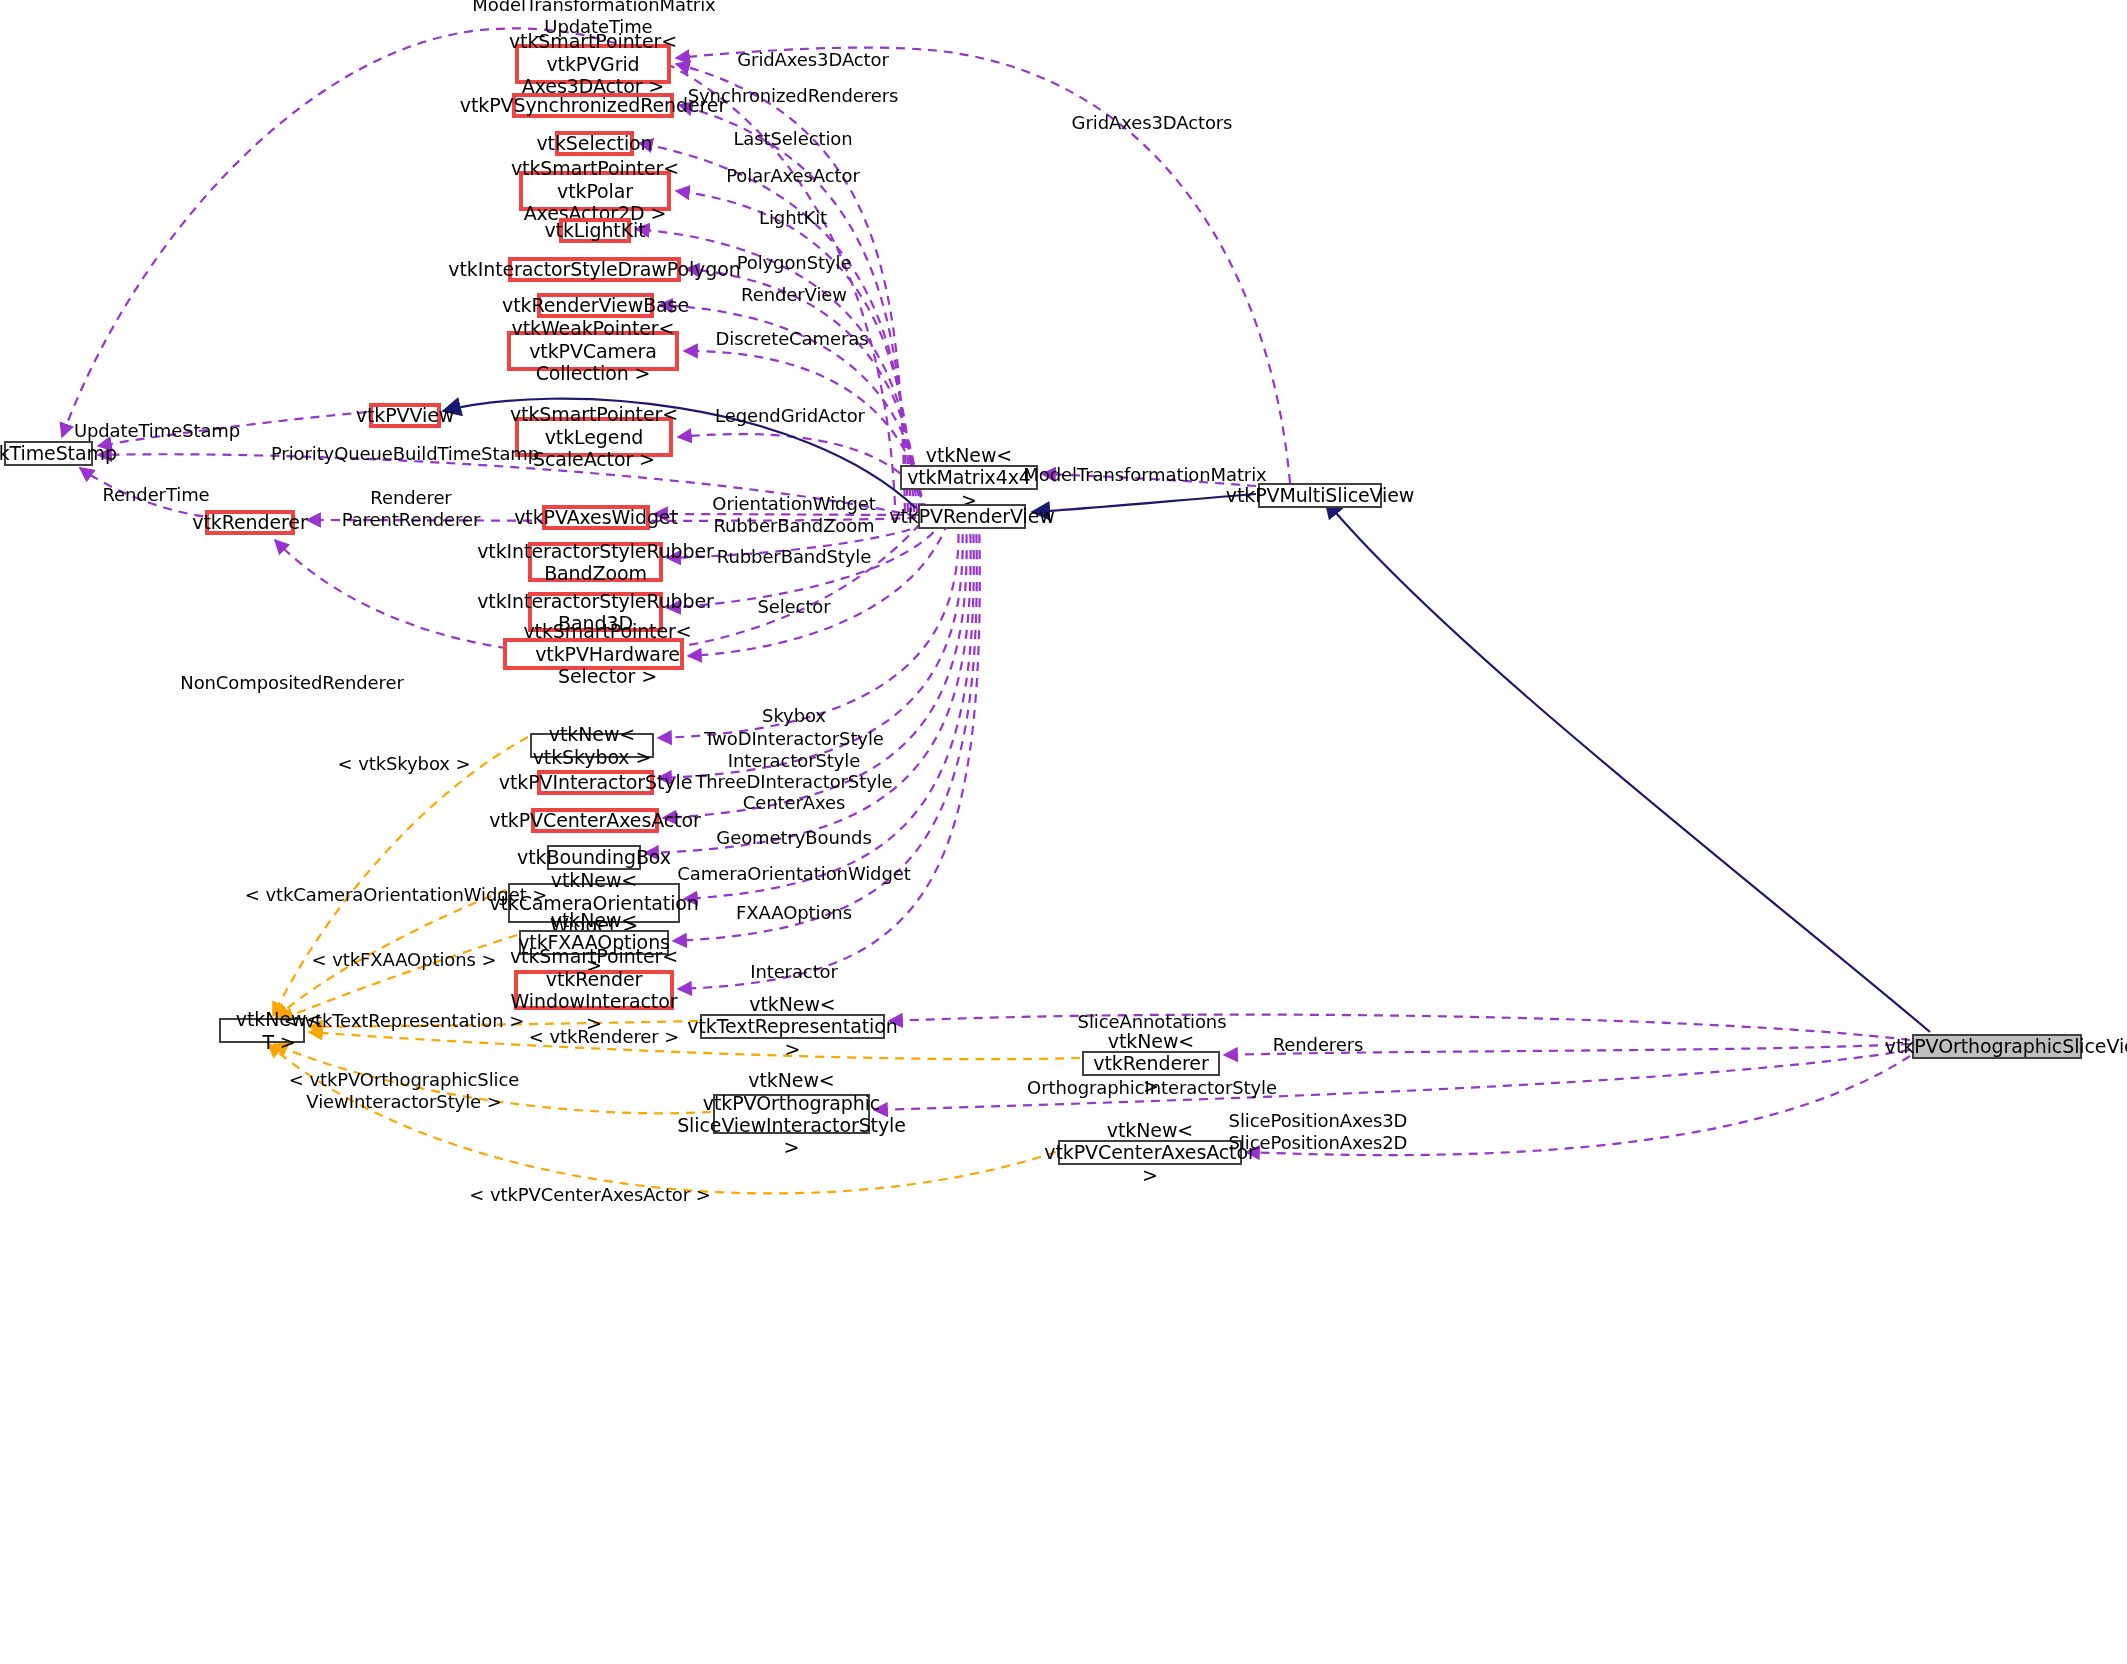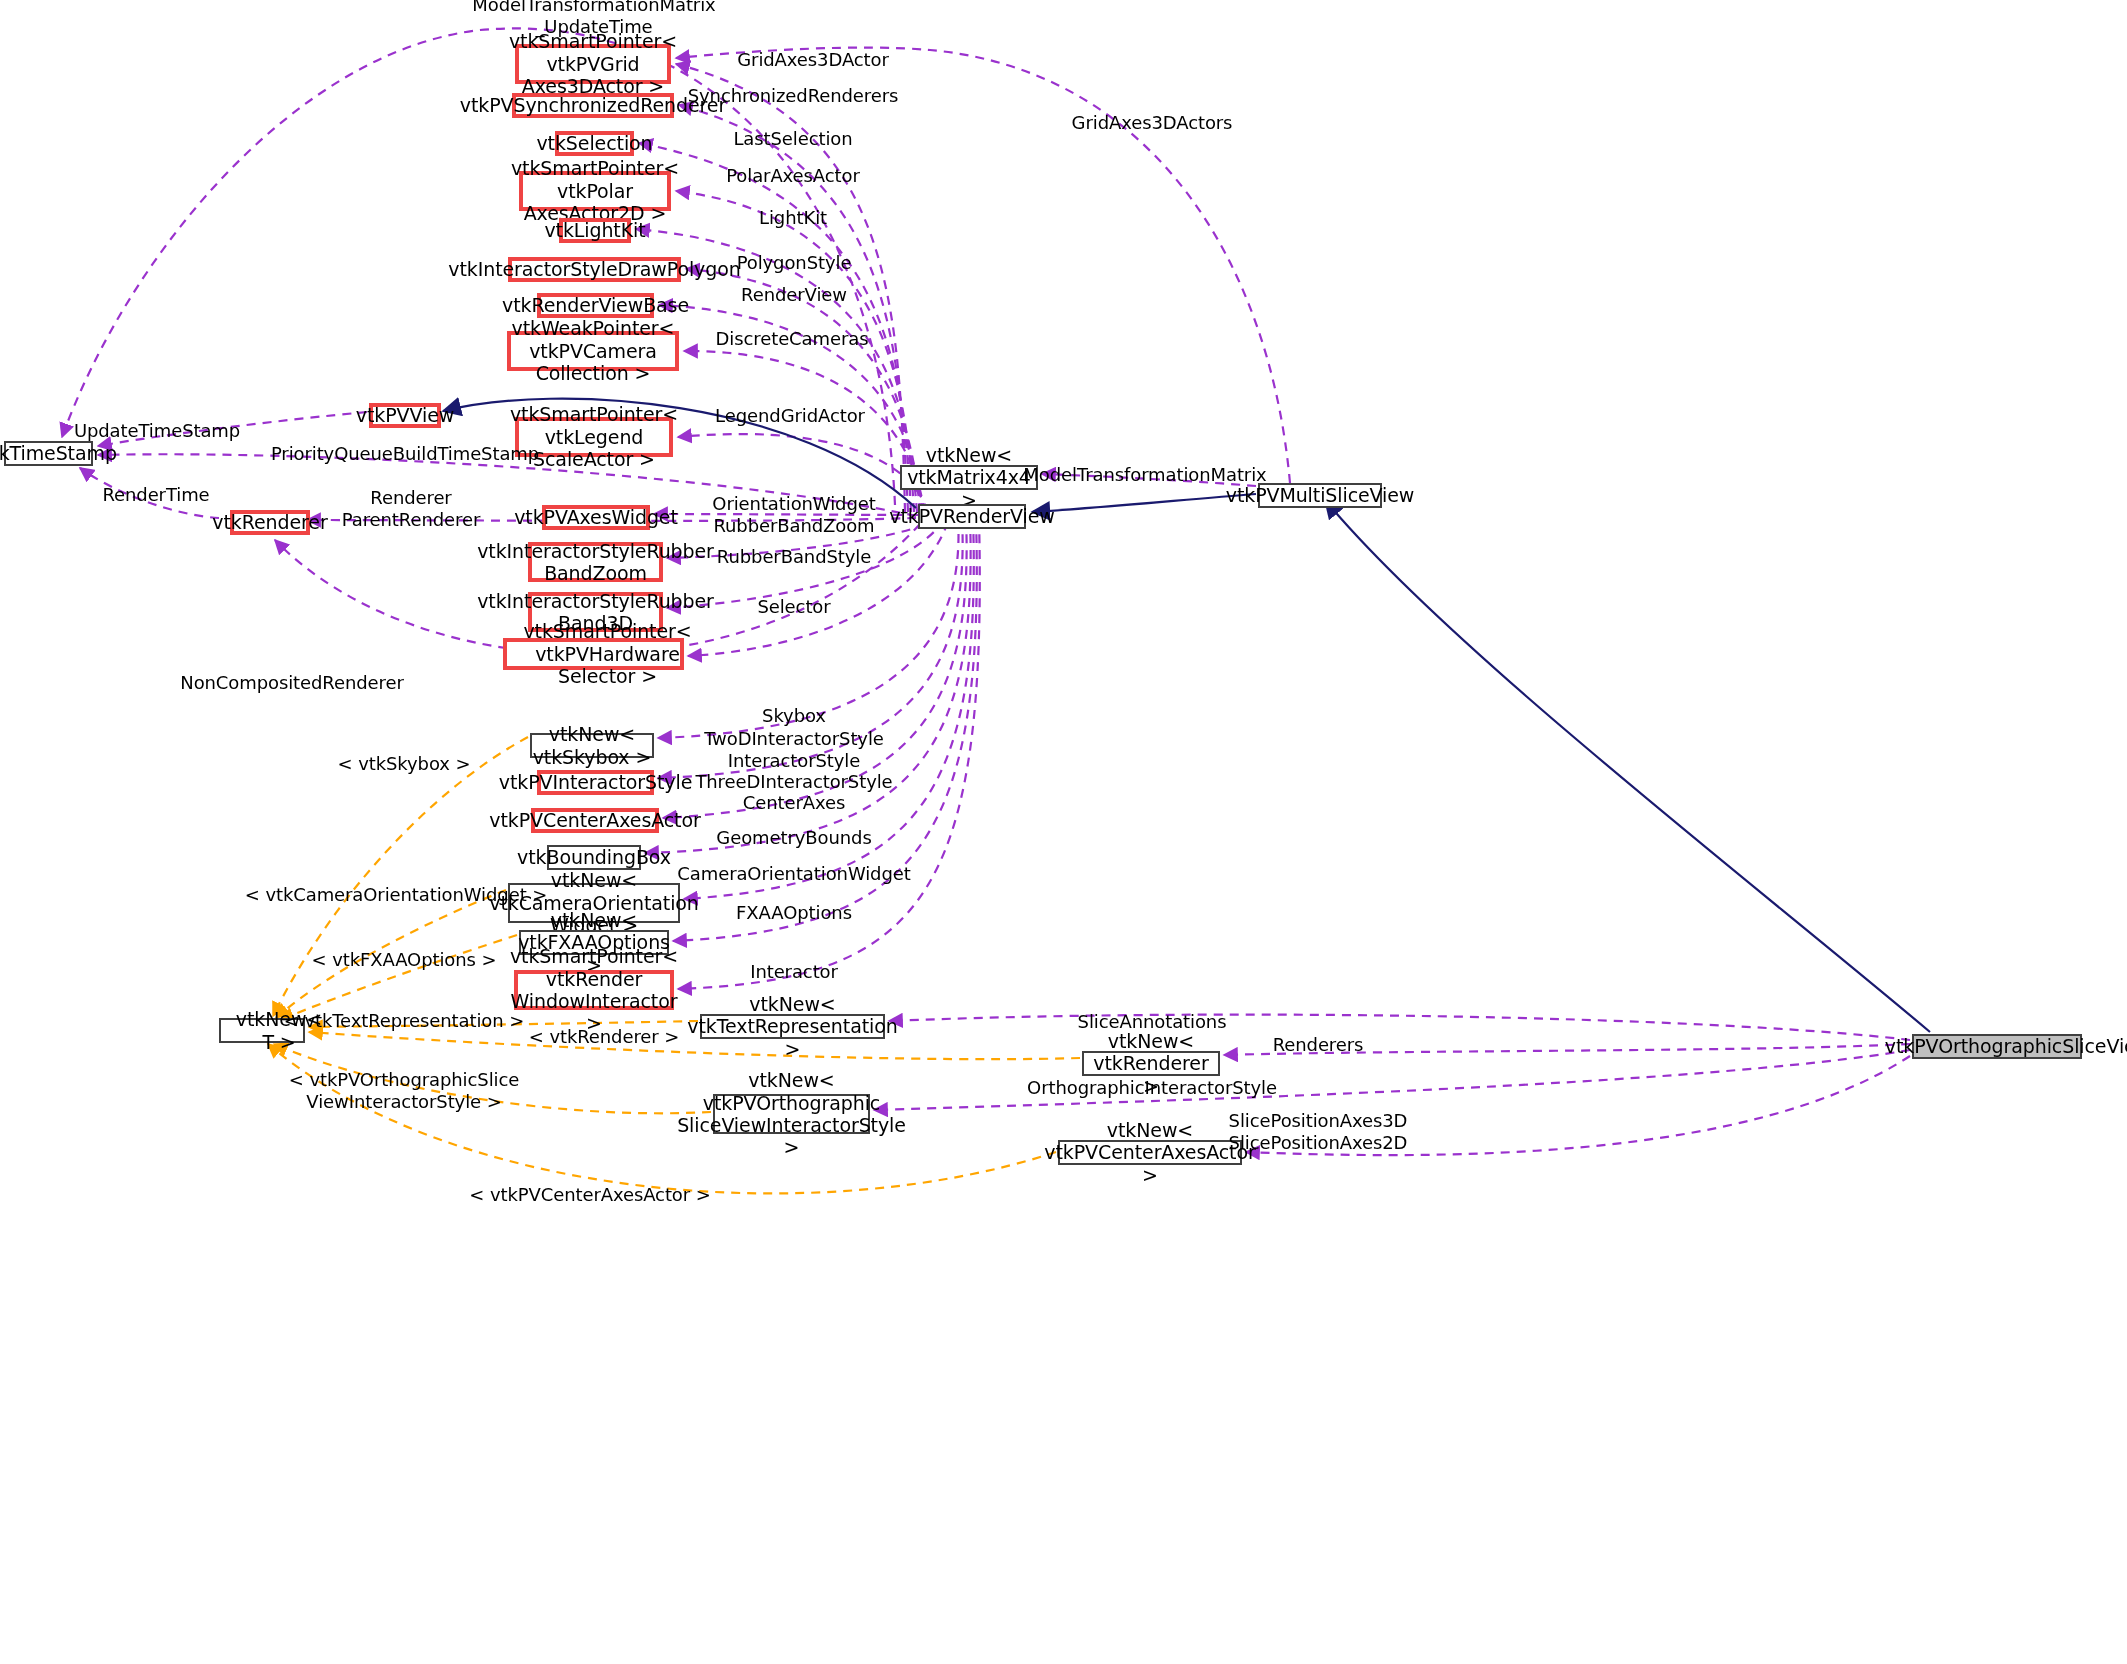--- a/index.html
+++ b/index.html
@@ -135,21 +135,21 @@
 AxesActor2D &gt;</div>
       <div class="node red" style="left: 559px; top: 218px; width: 72px; height: 25px;">vtkLightKit</div>
       <div class="node red" style="left: 508px; top: 257px; width: 173px; height: 25px;">vtkInteractorStyleDrawPolygon</div>
       <div class="node red" style="left: 537px; top: 293px; width: 117px; height: 25px;">vtkRenderViewBase</div>
       <div class="node red" style="left: 507px; top: 331px; width: 172px; height: 40px;">vtkWeakPointer&lt; vtkPVCamera
 Collection &gt;</div>
       <div class="node red" style="left: 369px; top: 403px; width: 72px; height: 25px;">vtkPVView</div>
       <div class="node red" style="left: 515px; top: 417px; width: 158px; height: 40px;">vtkSmartPointer&lt; vtkLegend
 ScaleActor &gt;</div>
       <div class="node black" style="left: 4px; top: 441px; width: 89px; height: 25px;">vtkTimeStamp</div>
-      <div class="node red" style="left: 230px; top: 510px; width: 80px; height: 25px;">vtkRenderer</div>
+      <div class="node red" style="left: 205px; top: 510px; width: 90px; height: 25px;">vtkRenderer</div>
       <div class="node red" style="left: 542px; top: 505px; width: 108px; height: 25px;">vtkPVAxesWidget</div>
       <div class="node red" style="left: 528px; top: 542px; width: 135px; height: 40px;">vtkInteractorStyleRubber
 BandZoom</div>
       <div class="node red" style="left: 528px; top: 592px; width: 135px; height: 40px;">vtkInteractorStyleRubber
 Band3D</div>
       <div class="node red" style="left: 503px; top: 638px; width: 181px; height: 32px; padding-left: 28px;">vtkSmartPointer&lt; vtkPVHardware
 Selector &gt;</div>
       <div class="node black" style="left: 900px; top: 465px; width: 138px; height: 25px;">vtkNew&lt; vtkMatrix4x4 &gt;</div>
       <div class="node black" style="left: 918px; top: 504px; width: 108px; height: 25px;">vtkPVRenderView</div>
       <div class="node black" style="left: 1258px; top: 483px; width: 124px; height: 25px;">vtkPVMultiSliceView</div>

